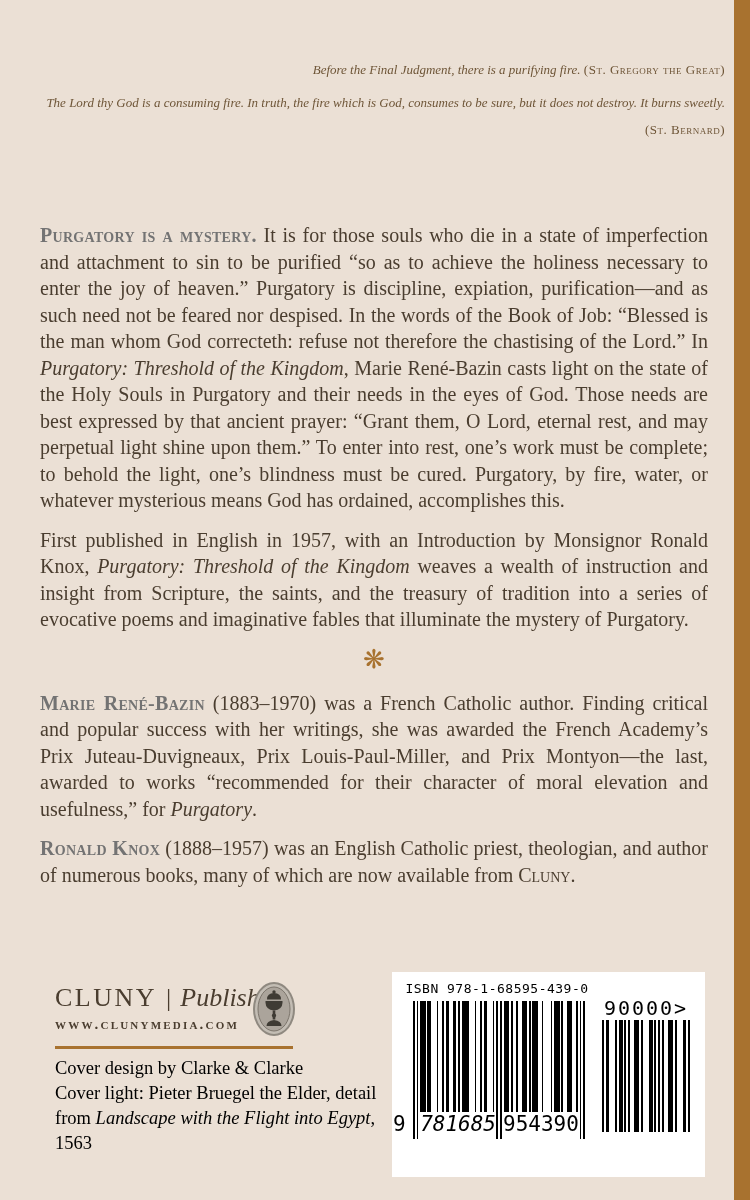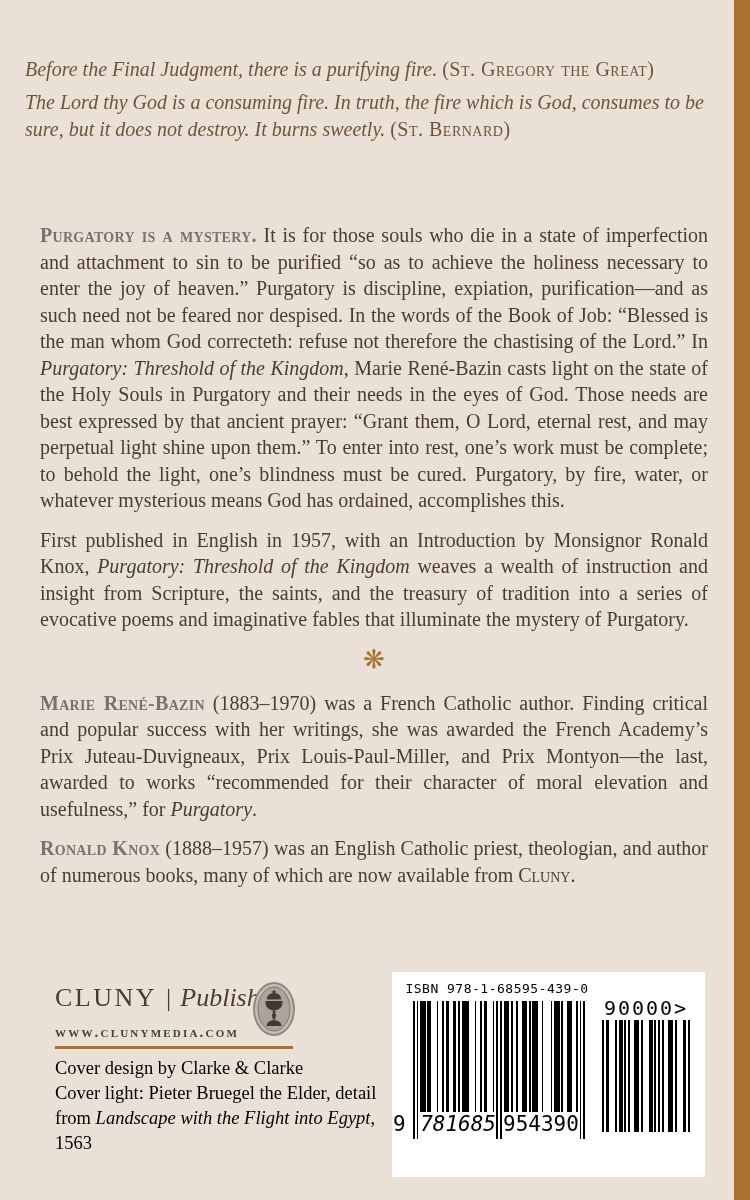--- a/index.html
+++ b/index.html
@@ -14,22 +14,22 @@
     position:absolute;right:0;top:0;width:16px;height:1200px;
     background:#A8722F;
   }
   
   .i{font-style:italic;}
   .sc{font-variant:small-caps;}
   .lead{font-variant:small-caps;font-weight:600;color:#737373;letter-spacing:.3px;}
   
   .quotes{
     position:absolute;left:25px;top:56px;width:700px;
-    text-align:left;color:#6E5537;
-    font-size:20px;line-height:27px;
+    text-align:right;color:#6E5537;
+    font-size:13px;line-height:27px;
   }
   .quote{margin:0;}
   .quote + .quote{margin-top:6px;}
   .quote .qt{font-style:italic;}
   .quote .attr{font-variant:small-caps;letter-spacing:.5px;}
   
   .main{
     position:absolute;left:40px;top:222px;width:668px;
     color:#4A3D2F;font-size:20px;line-height:26.5px;
     text-align:justify;
@@ -42,21 +42,21 @@
     font-size:26px;line-height:26px;
     margin:12px 0 18px;
   }
   
   .publisher{position:absolute;left:55px;top:983px;color:#4A3D2F;}
   .pub-line{font-size:26px;line-height:30px;}
   .pub-name{letter-spacing:2.5px;}
   .pub-sep{margin:0 9px;font-weight:400;}
   .pub-web{
     font-size:15px;font-weight:700;letter-spacing:2.2px;
-    margin-top:11px;font-variant:small-caps;
+    margin-top:3px;font-variant:small-caps;
   }
   .chalice{position:absolute;left:252px;top:981px;}
   .rule{
     position:absolute;left:55px;top:1046px;width:238px;height:3px;
     background:#A8722F;
   }
   .credits{
     position:absolute;left:55px;top:1056px;width:330px;
     color:#000000;font-size:18.5px;line-height:25px;
   }

